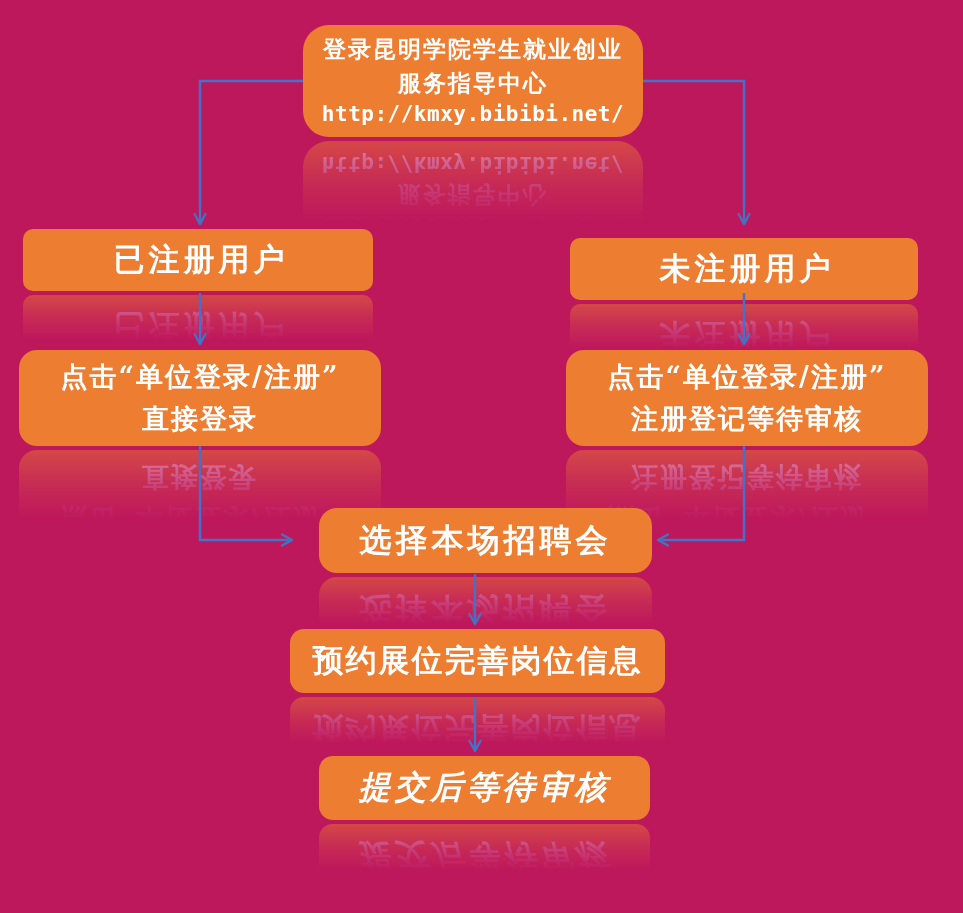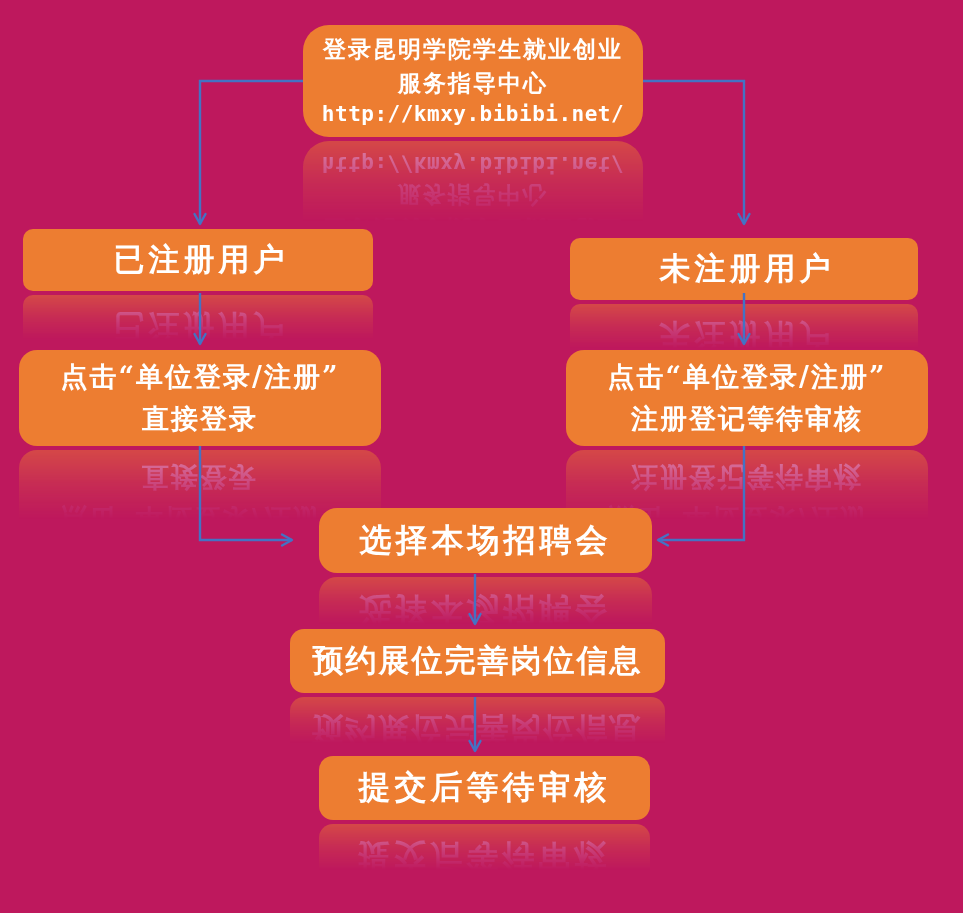--- a/index.html
+++ b/index.html
@@ -160,21 +160,21 @@
     <div class="box r14 fs-row5">
       <span class="line">预约展位完善岗位信息</span>
     </div>
     <div class="reflect" aria-hidden="true">
       <div class="box r14 fs-row5">
         <span class="line">预约展位完善岗位信息</span>
       </div>
     </div>
   </div>
 
-  <div class="node" style="left:298px;top:756px;width:352px;height:64px;">
+  <div class="node" style="left:298px;top:756px;width:352px;height:64px;font-style:italic;">
     <div class="box r14 fs-mid">
       <span class="line">提交后等待审核</span>
     </div>
     <div class="reflect" aria-hidden="true">
       <div class="box r14 fs-mid">
         <span class="line">提交后等待审核</span>
       </div>
     </div>
   </div>
 

